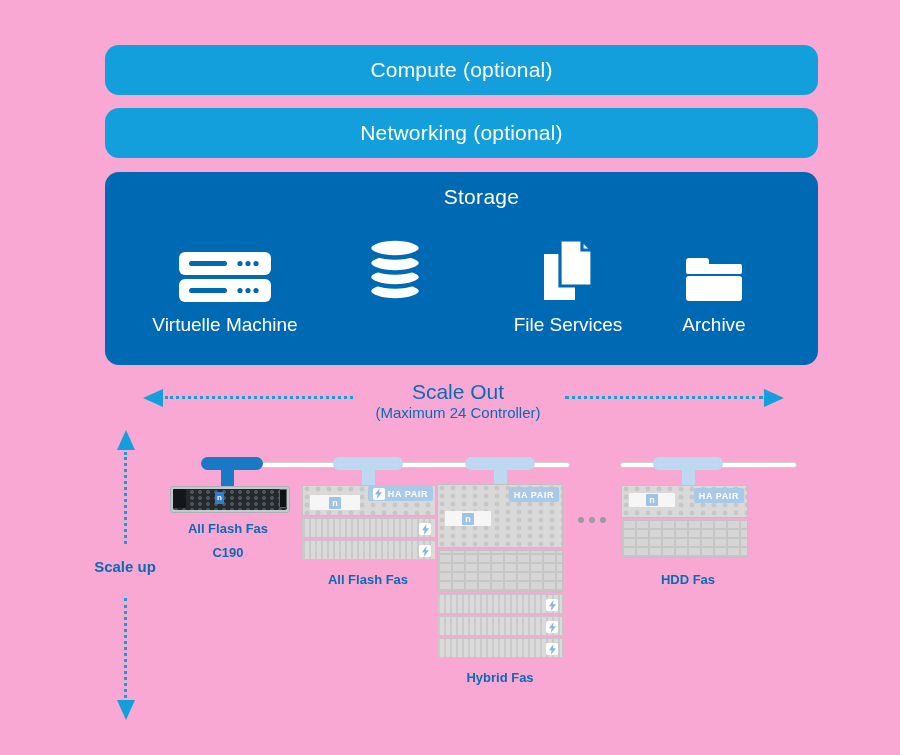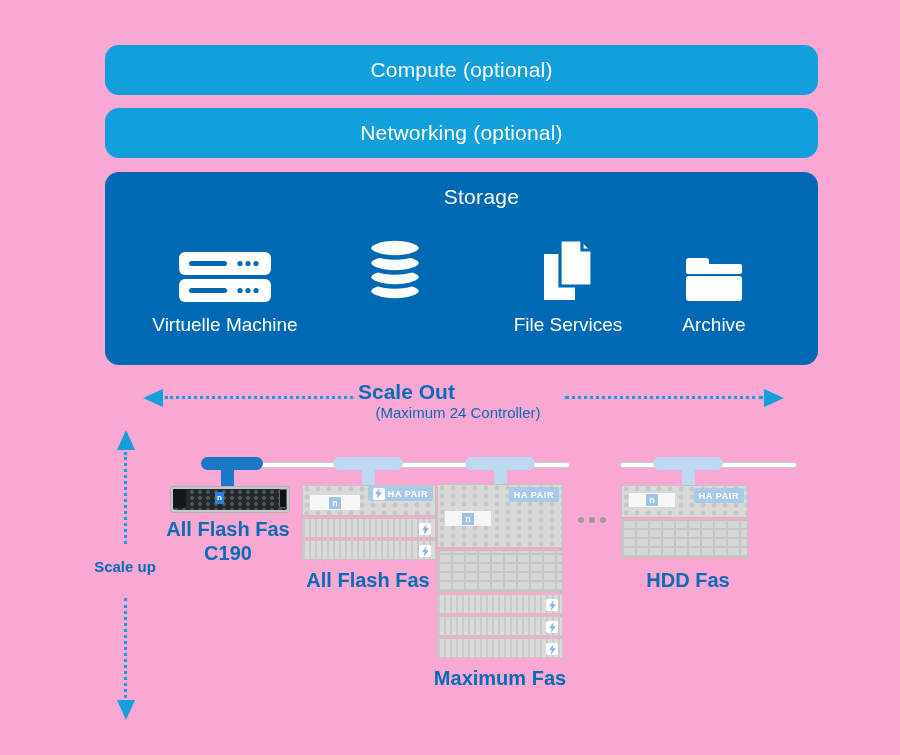--- a/index.html
+++ b/index.html
@@ -43,22 +43,22 @@
   .wl-vm{left:35px;}
   .wl-db{left:205px;}
   .wl-fs{left:378px;}
   .wl-ar{left:524px;}
   .icon-white{fill:#fff;}
   .icon-accent{fill:var(--dark-blue);}
   .icon-white-s{fill:#fff;stroke:var(--dark-blue);}
 
   
   .scale-out-title{
-    left:358px;top:380px;width:200px;text-align:left;
-    color:var(--label-blue);font-size:21px;font-weight:bold;
+    left:358px;top:380px;width:200px;text-align:center;
+    color:var(--label-blue);font-size:21px;font-weight:normal;
   }
   .scale-out-sub{
     left:338px;top:404px;width:240px;text-align:center;
     color:var(--label-blue);font-size:15px;
   }
   .dotted-h{height:0;border-top:3px dotted var(--light-blue);}
   .dotted-v{width:0;border-left:3px dotted var(--light-blue);}
   .arr-left{width:0;height:0;border-top:9px solid transparent;border-bottom:9px solid transparent;border-right:20px solid var(--light-blue);}
   .arr-right{width:0;height:0;border-top:9px solid transparent;border-bottom:9px solid transparent;border-left:20px solid var(--light-blue);}
   .arr-up{width:0;height:0;border-left:9px solid transparent;border-right:9px solid transparent;border-bottom:20px solid var(--light-blue);}
@@ -71,21 +71,21 @@
   }
 
   
   .rod{height:4px;background:#fff;border:1px solid #cdcdcd;border-radius:3px;top:462px;}
   .t-pill{top:457px;height:13px;border-radius:7px;}
   .t-stem{top:467px;width:13px;height:20px;}
   .conn-dark{background:var(--conn-dark);}
   .conn-light{background:var(--conn-light);}
 
   
-  .dev-label{color:var(--label-blue);font-size:20px;font-weight:bold;text-align:center;line-height:24px;}
+  .dev-label{color:var(--label-blue);font-size:13px;font-weight:bold;text-align:center;line-height:24px;}
 
   .mesh{
     background-color:#d9d9d9;
     background-image:radial-gradient(circle at 4px 3px,#c7c7c7 2.2px,transparent 2.7px);
     background-size:11px 8px;
     border:1px solid #c2c2c2;box-sizing:border-box;
   }
   .stripes{
     background-color:#dadada;
     background-image:repeating-linear-gradient(90deg,#cacaca 0 2px,#dadada 2px 6px);
@@ -294,21 +294,21 @@
       </span>
     </div>
     <div class="stripes" style="position:absolute;left:0;top:154px;width:126px;height:20px;">
       <span class="bolt-chip" style="position:absolute;right:4px;top:4px;">
         <svg width="7" height="11" viewBox="0 0 7 11">
             <path d="M4.5 0 L0 6.2 H2.6 L1.8 11 L7 4.2 H4 Z"></path>
           </svg>
       </span>
     </div>
   </div>
-  <div class="abs dev-label" style="left:430px;top:666px;width:140px;">Maximum Fas</div>
+  <div class="abs dev-label" style="left:430px;top:666px;width:140px;">Hybrid Fas</div>
 
   <div class="abs ellipsis-dots" style="left:578px;top:517px;">
     <span></span>
       <span></span>
       <span></span>
   </div>
 
   <div class="abs" style="left:621px;top:485px;width:127px;height:73px;">
     <div class="mesh" style="position:absolute;left:0;top:0;width:127px;height:33px;">
       <div class="logo-tab" style="left:7px;top:7px;width:46px;height:14px;">

